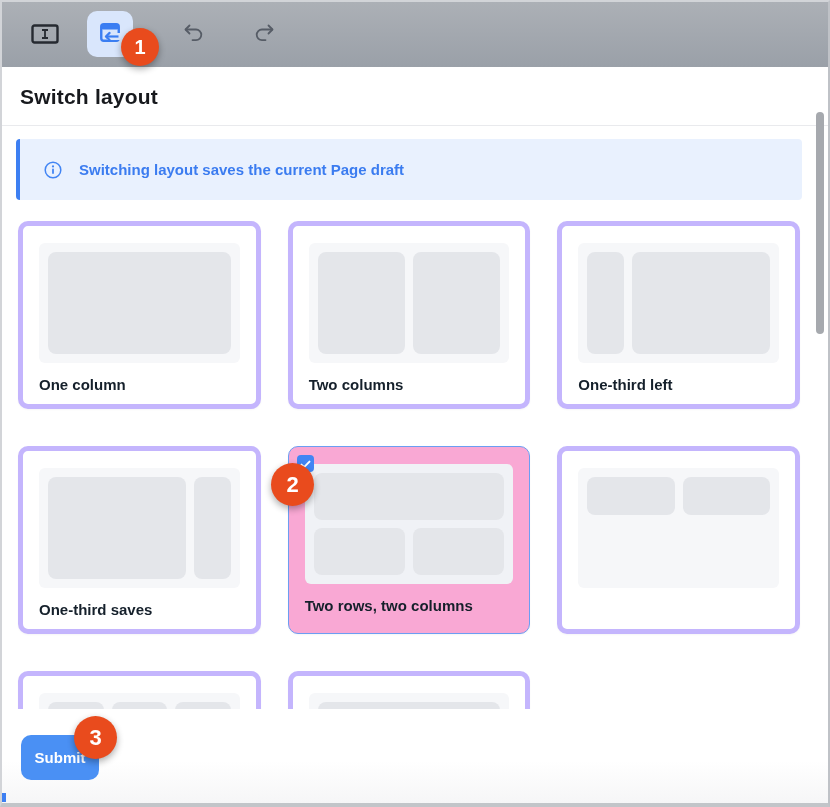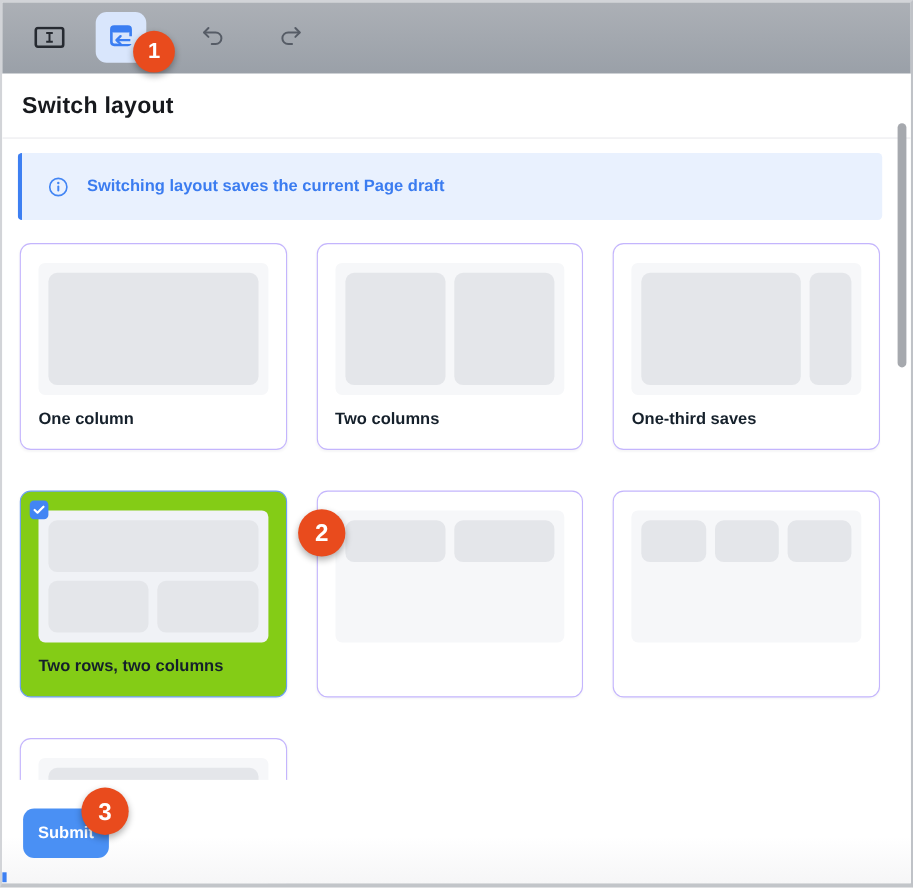--- a/index.html
+++ b/index.html
@@ -36,24 +36,24 @@
   .banner-icon { margin-left:24px; width:18px; height:18px; flex:none; }
   .banner-text { margin-left:17px; color:#3b7cf0; font-weight:700; font-size:15px; }
   
   .grid {
     margin:21px 28px 0 16px;
     display:grid; grid-template-columns:repeat(3,1fr);
     column-gap:27px; row-gap:37px;
   }
   .card {
     position:relative; height:188px; background:#ffffff;
-    border:1px solid #c4b5fd; border-radius:10px; cursor:pointer;
+    border:5px solid #c4b5fd; border-radius:10px; cursor:pointer;
     box-shadow:0 1px 2px rgba(16,24,40,.04);
   }
-  .card.selected { border:1.5px solid #6b9ef3; background:#84cc16; }
+  .card.selected { border:1.5px solid #6b9ef3; background:#f9a8d4; }
   .preview {
     position:absolute; left:16px; right:16px; top:17px; height:120px;
     background:#f6f7f9; border-radius:6px; padding:9px;
     display:flex; flex-direction:column; gap:8px;
   }
   .card.selected .preview { background:#f0f2f6; }
   .prow { display:flex; gap:8px; min-height:0; }
   .prow.fill { flex:1; }
   .prow.bar { flex:none; height:38px; }
   .block { background:#e4e6ea; border-radius:8px; height:100%; }
@@ -165,20 +165,30 @@
               <div class="block" style="flex: 1 1 0%;"></div>
               <div class="block" style="flex: 1 1 0%;"></div>
             </div>
           </div>
 
       <div class="card-label">Two columns</div>
     </div>
         <div class="card">
       <div class="preview">
             <div class="prow fill">
+              <div class="block" style="flex: 0.21 1 0%;"></div>
+              <div class="block" style="flex: 0.79 1 0%;"></div>
+            </div>
+          </div>
+
+      <div class="card-label">One-third left</div>
+    </div>
+        <div class="card">
+      <div class="preview">
+            <div class="prow fill">
               <div class="block" style="flex: 0.79 1 0%;"></div>
               <div class="block" style="flex: 0.21 1 0%;"></div>
             </div>
           </div>
 
       <div class="card-label">One-third saves</div>
     </div>
         <div class="card selected">
       <div class="preview">
             <div class="prow fill">

